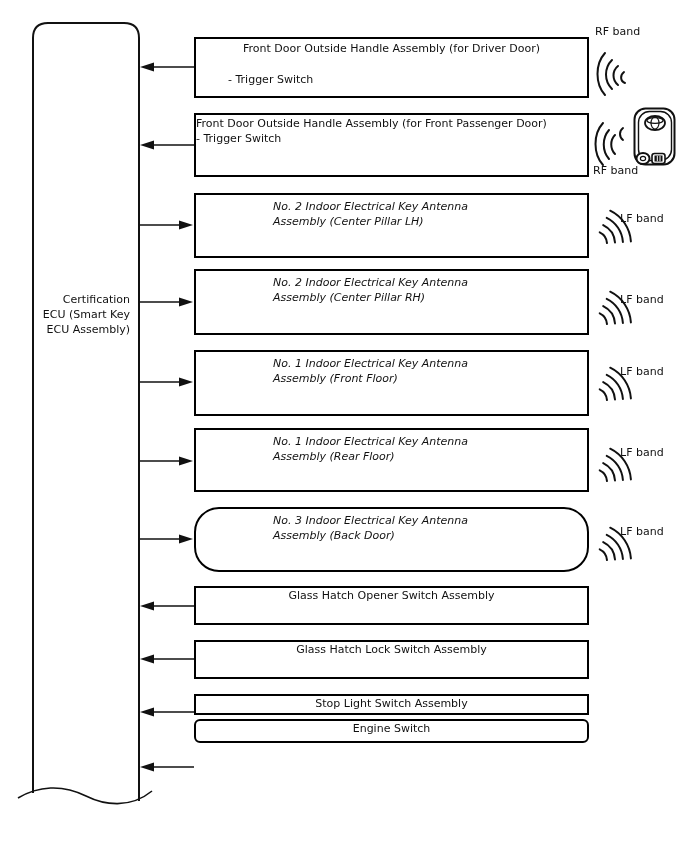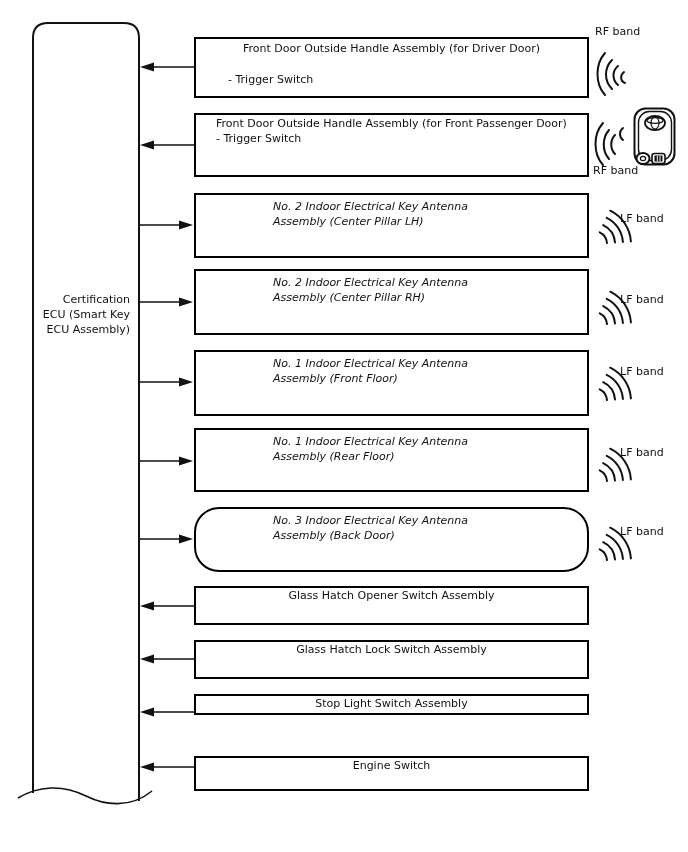--- a/index.html
+++ b/index.html
@@ -10,32 +10,32 @@
   }
   svg{display:block;}
   .overlay{position:absolute;left:0;top:0;}
   .box{
     position:absolute;left:194px;width:395px;box-sizing:border-box;
     border:2px solid #000000;background:#fff;
   }
   .b1{top:37px;height:61px;}
   .b1 .bt{text-align:center;padding-top:2px;}
   .b1 .bsub{padding-left:32px;margin-top:16px;}
-  .b2{top:113px;height:64px;padding:1px 20px;}
+  .b2{top:113px;height:64px;padding:1px 0;}
   .ant{padding:4px 6px 0 77px;white-space:pre-line;font-style:italic;}
   .b3{top:193px;height:65px;}
   .b4{top:269px;height:66px;}
   .b5{top:350px;height:66px;}
   .b6{top:428px;height:64px;}
   .b7{top:507px;height:65px;border-radius:25px;}
   .sw{text-align:center;}
   .b8{top:586px;height:39px;}
   .b9{top:640px;height:39px;}
   .b10{top:694px;height:21px;}
-  .b11{top:756px;height:35px;}
+  .b11{top:719px;height:24px;border-radius:6px;}
   .ecu-label{position:absolute;left:30px;top:292px;width:100px;white-space:pre-line;text-align:right;}
   .side-lbl{position:absolute;white-space:nowrap;}
   .rf-top{left:595px;top:24px;}
   .rf-bottom{left:593px;top:163px;}
   .lf-lbl{left:620px;text-align:right;}
   .lf3{top:211px;} .lf4{top:292px;} .lf5{top:364px;} .lf6{top:445px;} .lf7{top:524px;}
   .wave{position:absolute;}
   .rf1{left:592px;top:51px;}
   .rf2{left:591px;top:120px;}
   .lfw{left:593px;}

